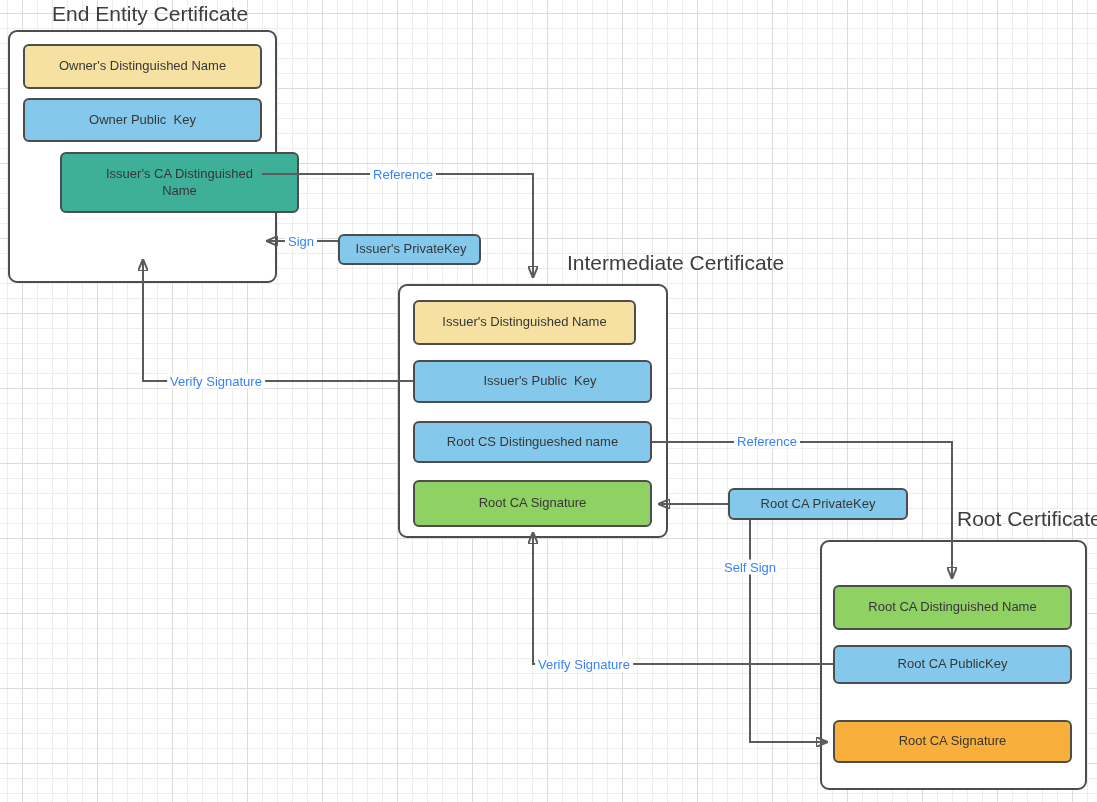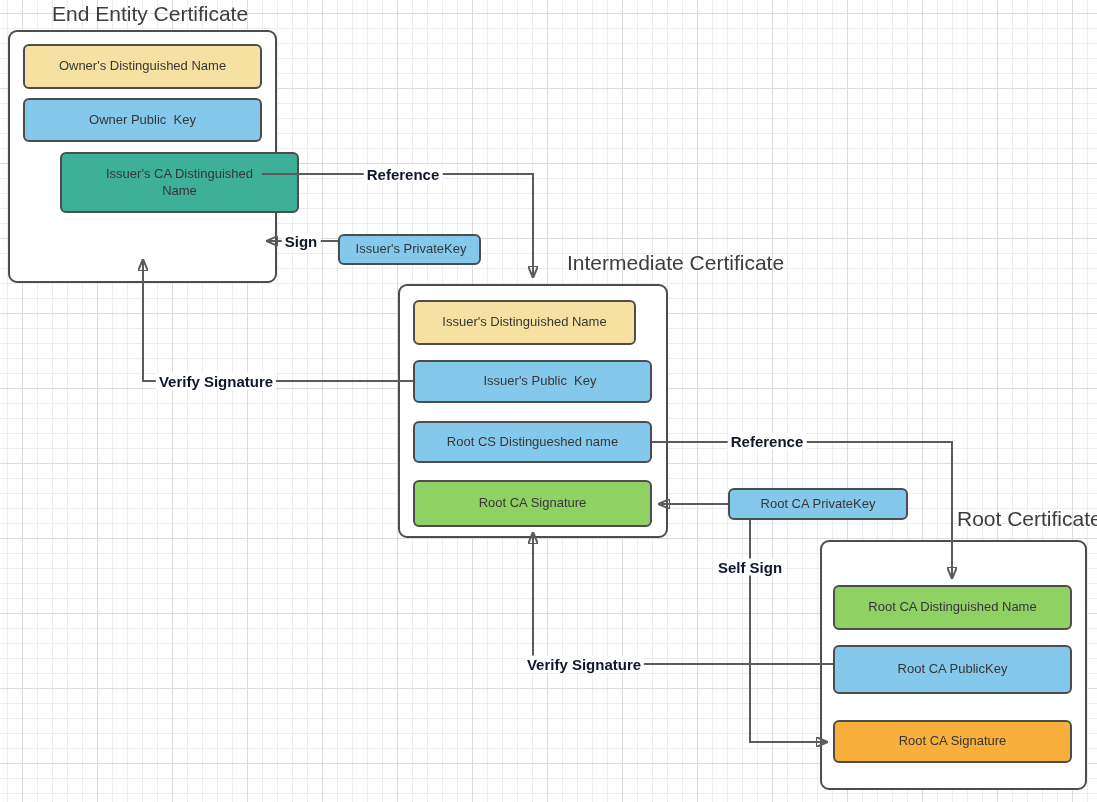--- a/index.html
+++ b/index.html
@@ -60,23 +60,23 @@
   }
   svg.connectors path{
     fill:none;
     stroke:#5b5b5b;
     stroke-width:2;
   }
   .edge-label{
     position:absolute;
     transform:translate(-50%,-50%);
     background:#ffffff;
-    font-size:15px;
-    font-weight:bold;
-    color:#0f172a;
+    font-size:13px;
+    font-weight:normal;
+    color:#3b82f6;
     padding:0 3px;
     white-space:nowrap;
     z-index:4;
   }
 </style>
 </head>
 <body>
 
 <div class="canvas">
 
@@ -91,21 +91,21 @@
   <div class="node" style="left: 23px; top: 44px; width: 239px; height: 45px; background-color: rgb(246, 225, 162);">Owner's Distinguished Name</div>
   <div class="node" style="left: 23px; top: 98px; width: 239px; height: 44px; background-color: rgb(132, 201, 236);">Owner Public  Key</div>
   <div class="node narrowpad" style="left: 23px; top: 152px; width: 239px; height: 61px; background-color: rgb(63, 176, 152); margin-left: 37px;">Issuer's CA Distinguished Name</div>
 
   <div class="node" style="left: 413px; top: 300px; width: 223px; height: 45px; background-color: rgb(246, 225, 162);">Issuer's Distinguished Name</div>
   <div class="node" style="left: 413px; top: 360px; width: 239px; height: 43px; background-color: rgb(132, 201, 236); padding-left: 19px;">Issuer's Public  Key</div>
   <div class="node" style="left: 413px; top: 421px; width: 239px; height: 42px; background-color: rgb(132, 201, 236);">Root CS Distingueshed name</div>
   <div class="node" style="left: 413px; top: 480px; width: 239px; height: 47px; background-color: rgb(143, 209, 99);">Root CA Signature</div>
 
   <div class="node" style="left: 833px; top: 585px; width: 239px; height: 45px; background-color: rgb(143, 209, 99);">Root CA Distinguished Name</div>
-  <div class="node" style="left: 833px; top: 645px; width: 239px; height: 49px; background-color: rgb(132, 201, 236);">Root CA PublicKey</div>
+  <div class="node" style="left: 833px; top: 645px; width: 239px; height: 39px; background-color: rgb(132, 201, 236);">Root CA PublicKey</div>
   <div class="node" style="left: 833px; top: 720px; width: 239px; height: 43px; background-color: rgb(249, 175, 59);">Root CA Signature</div>
 
   <div class="node" style="left: 338px; top: 234px; width: 143px; height: 31px; background-color: rgb(132, 201, 236); padding-left: 7px;">Issuer's PrivateKey</div>
   <div class="node" style="left: 728px; top: 488px; width: 180px; height: 32px; background-color: rgb(132, 201, 236);">Root CA PrivateKey</div>
 
   <svg class="connectors" width="1097" height="802">
     <defs>
       <marker id="arr" markerUnits="userSpaceOnUse" markerWidth="12" markerHeight="10" refX="10" refY="5" orient="auto">
         <path d="M0 0 L12 5 L0 10 Z" fill="#5b5b5b" stroke="none"></path>
       </marker>

